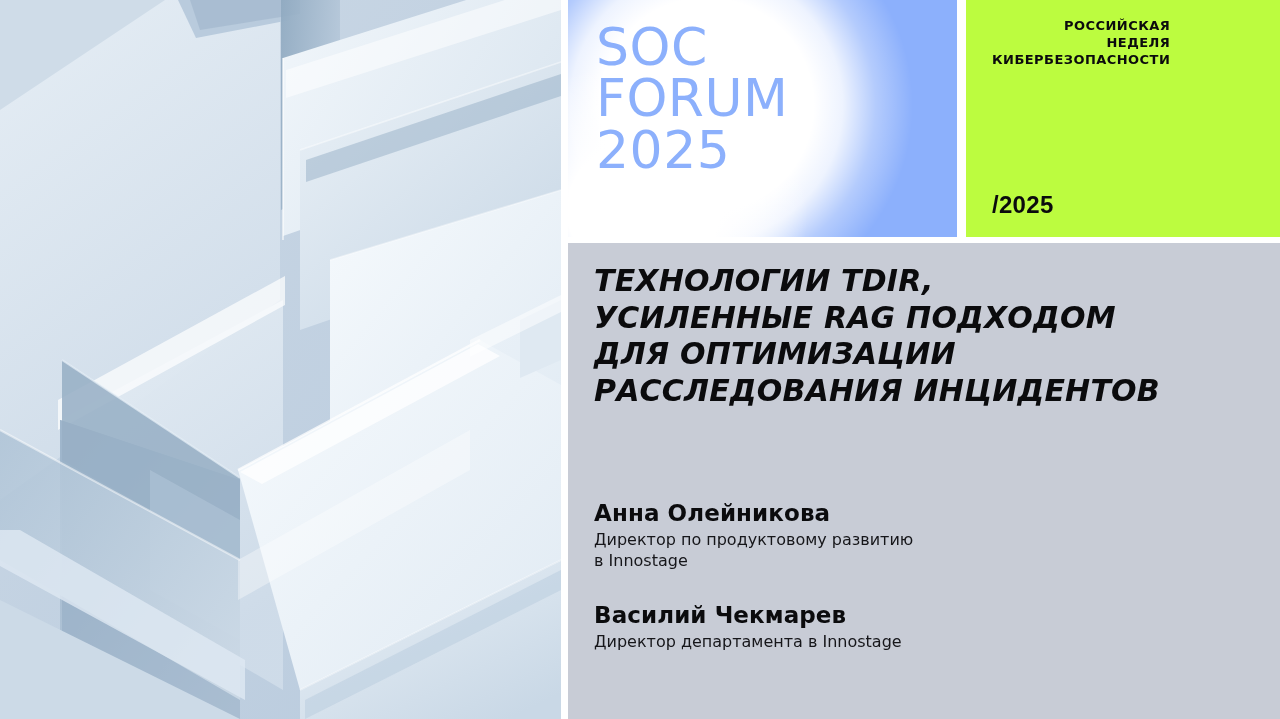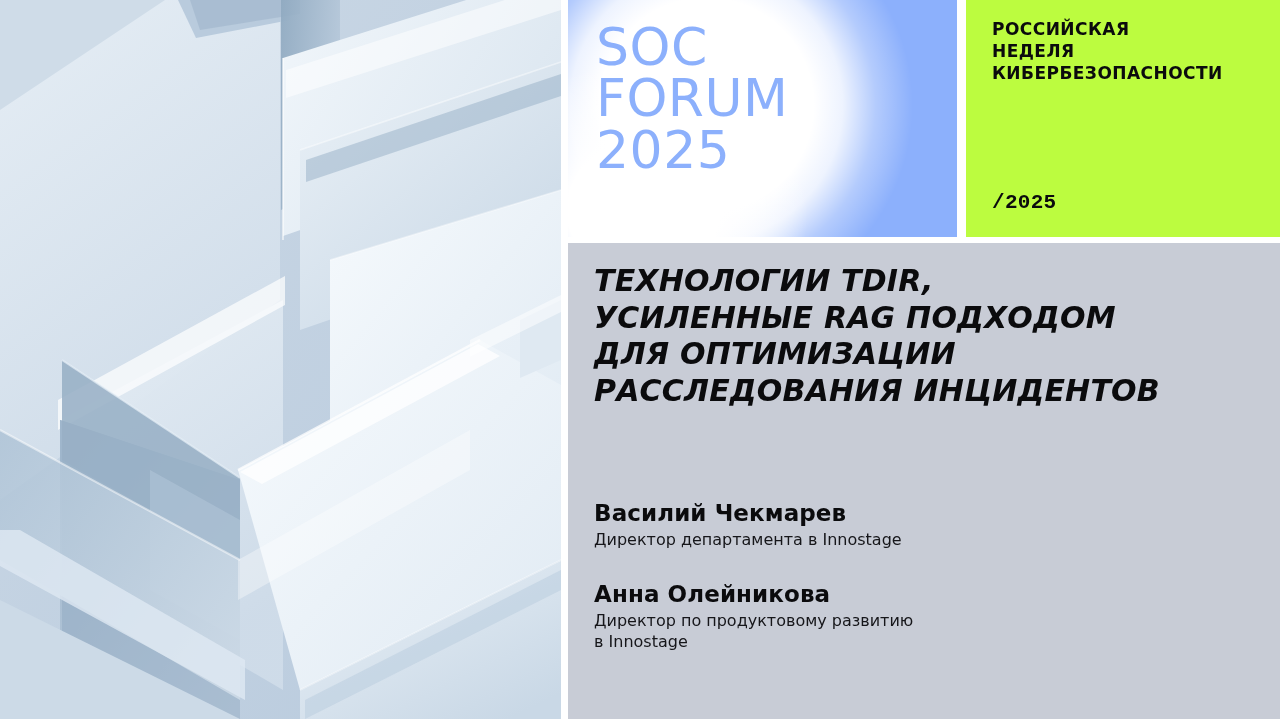--- a/index.html
+++ b/index.html
@@ -41,28 +41,29 @@
     font-family:"DejaVu Sans", sans-serif;
   }
 
   
   .green-block {
     position:absolute; left:966px; top:0; width:314px; height:237px;
     background:#bcfc3f;
   }
   .green-title {
     position:absolute; left:26px; top:18px;
-    font-size:17px; line-height:1.30; font-weight:700;
+    font-size:13px; line-height:1.30; font-weight:700;
     letter-spacing:0.45px; color:#0b0b0d; white-space:pre-line;
     font-family:"DejaVu Sans", sans-serif;
+    text-align:right;
   }
   .green-year {
     position:absolute; left:26px; top:191px;
-    font-size:21px; font-weight:700; letter-spacing:0.3px; color:#0b0b0d;
-    font-family:Liberation Mono, monospace;
+    font-size:24px; font-weight:700; letter-spacing:0.3px; color:#0b0b0d;
+    font-family:Liberation Sans, sans-serif;
   }
 
   
   .gray-panel {
     position:absolute; left:568px; top:243px; width:712px; height:476px;
     background:#c8ccd6; overflow:hidden;
   }
   .talk-title {
     position:absolute; left:26px; top:20px; width:600px;
     font-size:30px; line-height:1.22; font-weight:700;
@@ -197,25 +198,25 @@
 
   <div class="gray-panel">
 
     <div class="talk-title">ТЕХНОЛОГИИ TDIR,
 УСИЛЕННЫЕ RAG ПОДХОДОМ
 ДЛЯ ОПТИМИЗАЦИИ
 РАССЛЕДОВАНИЯ ИНЦИДЕНТОВ</div>
 
     <div class="speakers">
       <div class="speaker">
-        <div class="sp-name">Василий Чекмарев</div>
-        <div class="sp-role">Директор департамента в Innostage</div>
-      </div>
-      <div class="speaker">
         <div class="sp-name">Анна Олейникова</div>
         <div class="sp-role">Директор по продуктовому развитию
 в Innostage</div>
       </div>
+      <div class="speaker">
+        <div class="sp-name">Василий Чекмарев</div>
+        <div class="sp-role">Директор департамента в Innostage</div>
+      </div>
     </div>
 
   </div>
 
 </div>
 
 </body></html>

